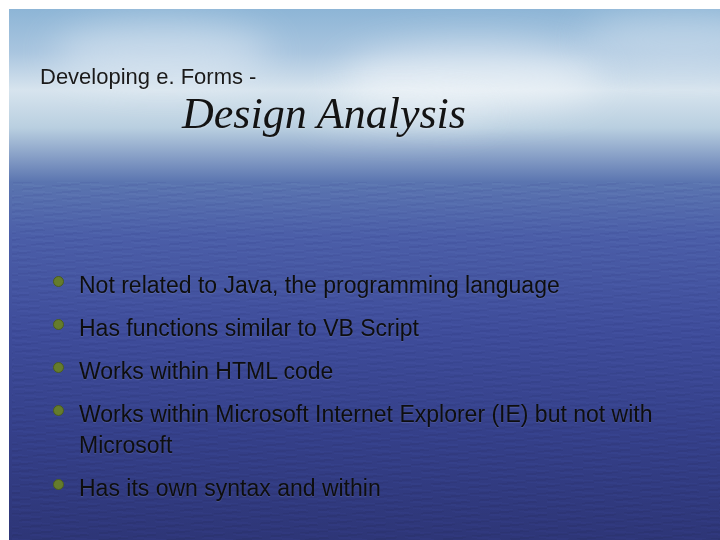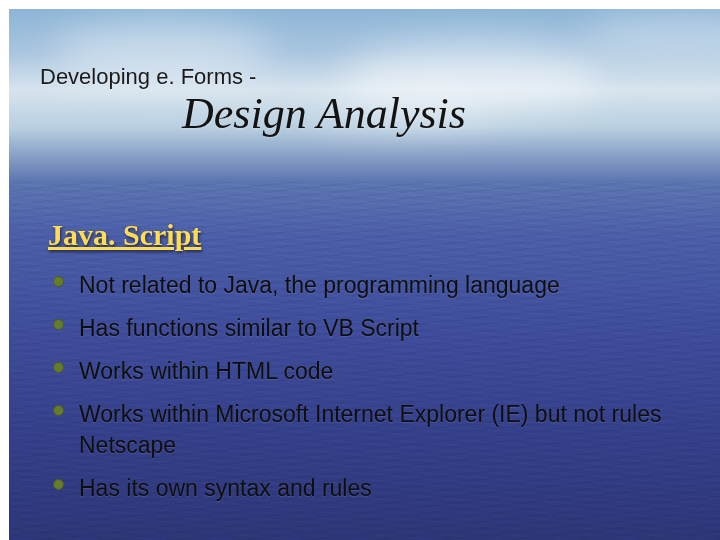--- a/index.html
+++ b/index.html
@@ -89,37 +89,36 @@
 
 <div class="slide">
   <div class="cloud a"></div>
   <div class="cloud b"></div>
   <div class="cloud c"></div>
   <div class="cloud d"></div>
   <div class="water-tex"></div>
 
   <div class="kicker">Developing e. Forms -</div>
   <div class="title">Design Analysis</div>
-  <div class="heading">Java. Script</div>
 
   <div class="bullets">
     <div class="bul">
       <div class="dot"></div>
       <div class="txt">Not related to Java, the programming language</div>
     </div>
     <div class="bul">
       <div class="dot"></div>
       <div class="txt">Has functions similar to VB Script</div>
     </div>
     <div class="bul">
       <div class="dot"></div>
       <div class="txt">Works within HTML code</div>
     </div>
     <div class="bul">
       <div class="dot"></div>
-      <div class="txt">Works within Microsoft Internet Explorer (IE) but not rules Netscape</div>
+      <div class="txt">Works within Microsoft Internet Explorer (IE) but not with Microsoft</div>
     </div>
     <div class="bul">
       <div class="dot"></div>
-      <div class="txt">Has its own syntax and rules</div>
+      <div class="txt">Has its own syntax and within</div>
     </div>
   </div>
 </div>
 
 </body></html>

